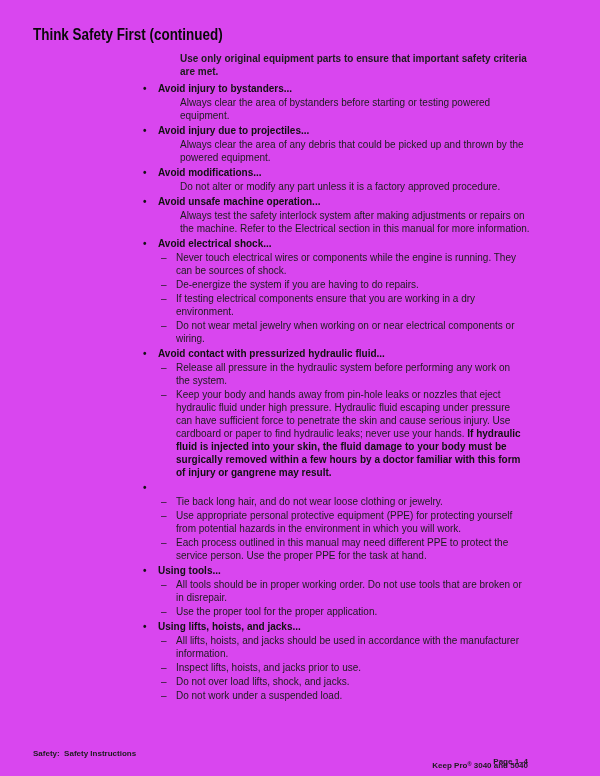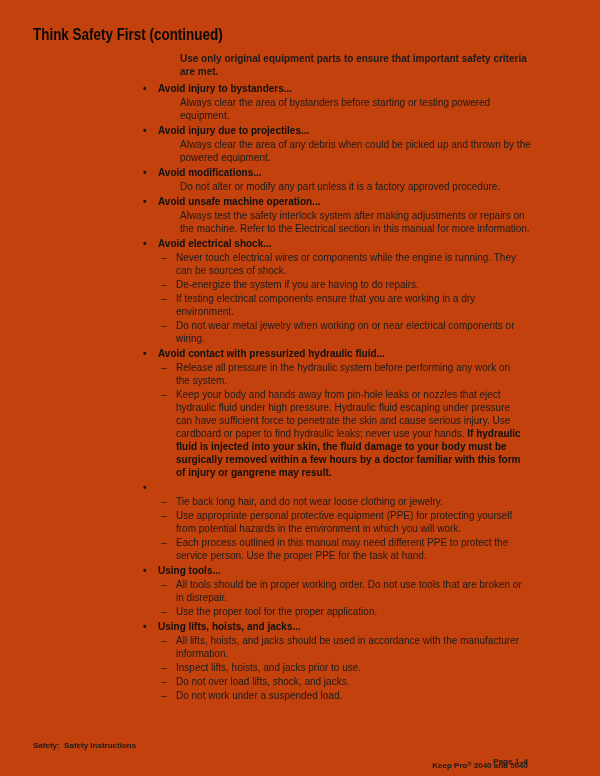--- a/index.html
+++ b/index.html
@@ -5,21 +5,21 @@
   * { box-sizing: border-box; }
   html, body { margin: 0; padding: 0; }
   body {
     width: 600px; height: 776px;
     background: #ffffff;
     font-family: "Liberation Sans", sans-serif;
   }
   .page {
     position: relative;
     width: 600px; height: 776px;
-    background: #c2410c;
+    background: #d946ef;
     color: #1c1c1c;
     overflow: hidden;
   }
   .title {
     position: absolute;
     left: 33px; top: 26px;
     margin: 0;
     font-size: 16px;
     font-weight: 700;
     color: #0a0a0a;
@@ -57,21 +57,21 @@
   .footer {
     position: absolute;
     left: 33px; top: 741px;
     width: 495px;
     height: 24px;
     font-size: 8px;
     font-weight: 700;
     line-height: 10px;
     color: #1c1c1c;
   }
-  .f-left  { position: absolute; left: 0; top: 0; white-space: pre; }
+  .f-left  { position: absolute; left: 0; top: 8px; white-space: pre; }
   .f-center{ position: absolute; left: 0; right: 0; top: 16px; text-align: right; }
   .f-right { position: absolute; right: 0; top: 0; text-align: right; white-space: pre; }
   .reg { font-size: 5.5px; position: relative; top: -2.5px; }
 </style>
 </head>
 <body>
 
 <div class="page">
 
   <h1 class="title">Think Safety First (continued)</h1>
@@ -84,21 +84,21 @@
             <span class="bullet-marker">•</span>
             <span class="bullet-label">Avoid injury to bystanders...</span>
           </div>
           <p class="para">Always clear the area of bystanders before starting or testing powered equipment.</p>
         </div>
         <div class="bullet-item">
           <div class="bullet-head">
             <span class="bullet-marker">•</span>
             <span class="bullet-label">Avoid injury due to projectiles...</span>
           </div>
-          <p class="para">Always clear the area of any debris when could be picked up and thrown by the powered equipment.</p>
+          <p class="para">Always clear the area of any debris that could be picked up and thrown by the powered equipment.</p>
         </div>
         <div class="bullet-item">
           <div class="bullet-head">
             <span class="bullet-marker">•</span>
             <span class="bullet-label">Avoid modifications...</span>
           </div>
           <p class="para">Do not alter or modify any part unless it is a factory approved procedure.</p>
         </div>
         <div class="bullet-item">
           <div class="bullet-head">

